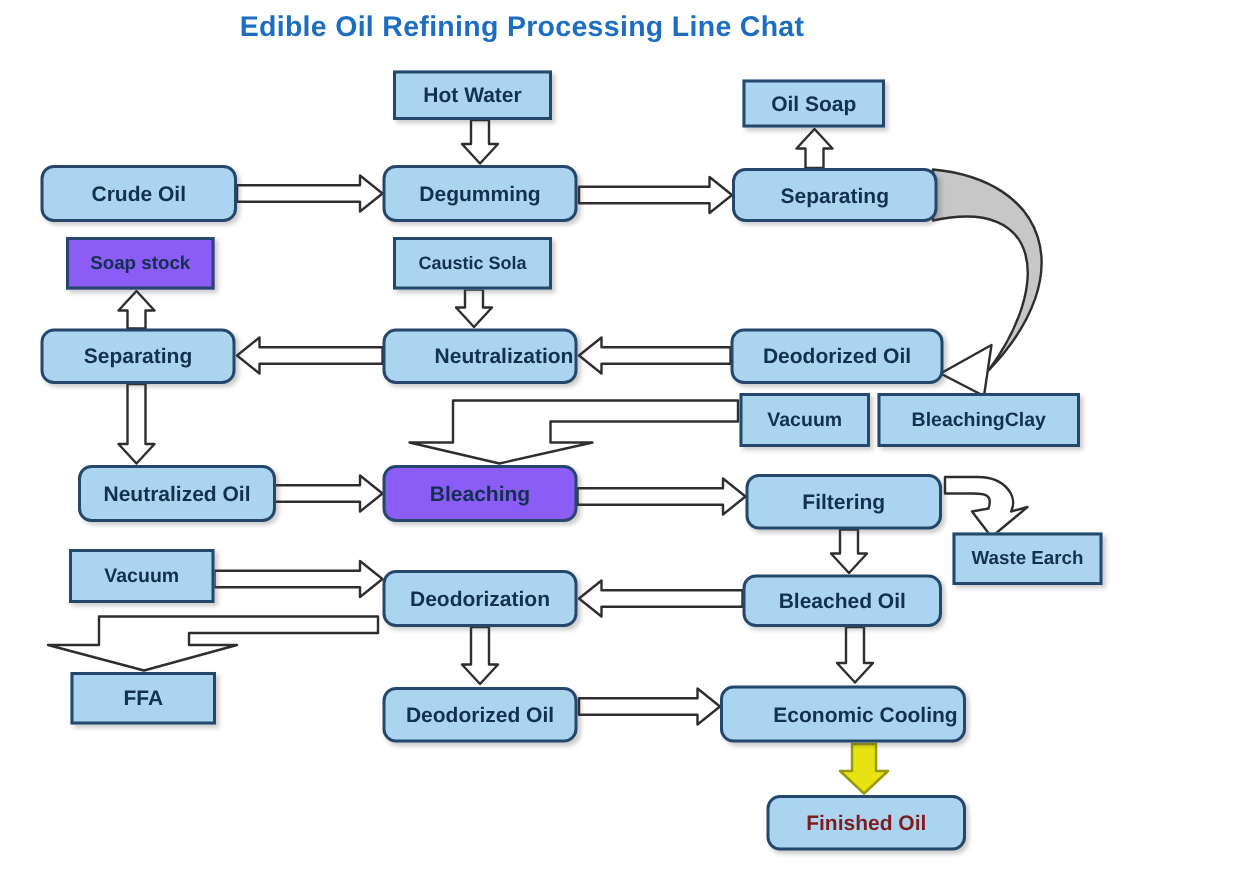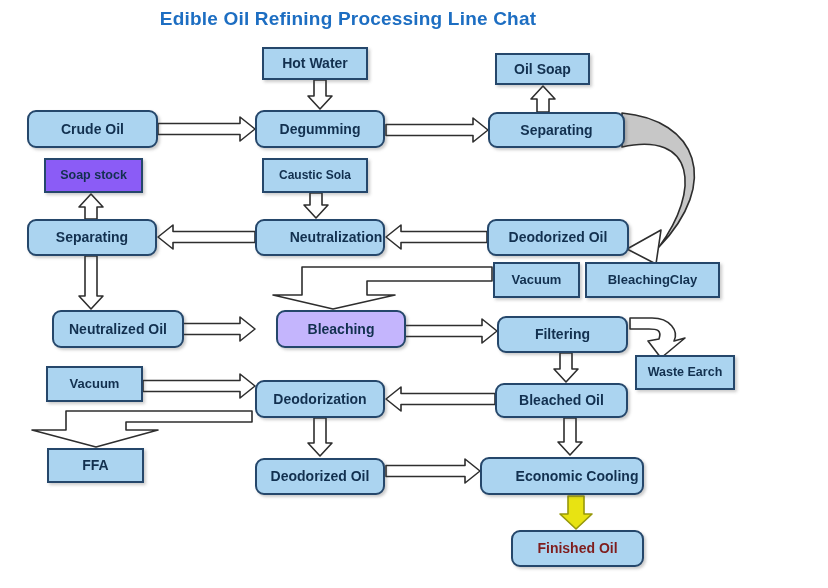--- a/index.html
+++ b/index.html
@@ -84,21 +84,21 @@
       </div>
       <div class="node rect" style="left: 493px; top: 262px; width: 87px; height: 36px; background: rgb(171, 212, 240); border-color: rgb(37, 71, 107); color: rgb(18, 48, 79); font-size: 13px;">
         <span>Vacuum</span>
       </div>
       <div class="node rect" style="left: 585px; top: 262px; width: 135px; height: 36px; background: rgb(171, 212, 240); border-color: rgb(37, 71, 107); color: rgb(18, 48, 79); font-size: 13px;">
         <span>BleachingClay</span>
       </div>
       <div class="node rounded" style="left: 27px; top: 310px; width: 132px; height: 38px; background: rgb(171, 212, 240); border-color: rgb(37, 71, 107); color: rgb(18, 48, 79); margin-left: 25px;">
         <span>Neutralized Oil</span>
       </div>
-      <div class="node rounded" style="left: 255px; top: 310px; width: 130px; height: 38px; background: #c4b5fd; border-color: rgb(37, 71, 107); color: rgb(18, 48, 79); margin-left: 21px;">
+      <div class="node rounded" style="left: 255px; top: 310px; width: 130px; height: 38px; background: #8b5cf6; border-color: rgb(37, 71, 107); color: rgb(18, 48, 79);">
         <span>Bleaching</span>
       </div>
       <div class="node rounded" style="left: 497px; top: 316px; width: 131px; height: 37px; background: rgb(171, 212, 240); border-color: rgb(37, 71, 107); color: rgb(18, 48, 79);">
         <span>Filtering</span>
       </div>
       <div class="node rect" style="left: 635px; top: 355px; width: 100px; height: 35px; background: rgb(171, 212, 240); border-color: rgb(37, 71, 107); color: rgb(18, 48, 79); font-size: 12.5px;">
         <span>Waste Earch</span>
       </div>
       <div class="node rect" style="left: 46px; top: 366px; width: 97px; height: 36px; background: rgb(171, 212, 240); border-color: rgb(37, 71, 107); color: rgb(18, 48, 79); font-size: 13px;">
         <span>Vacuum</span>

